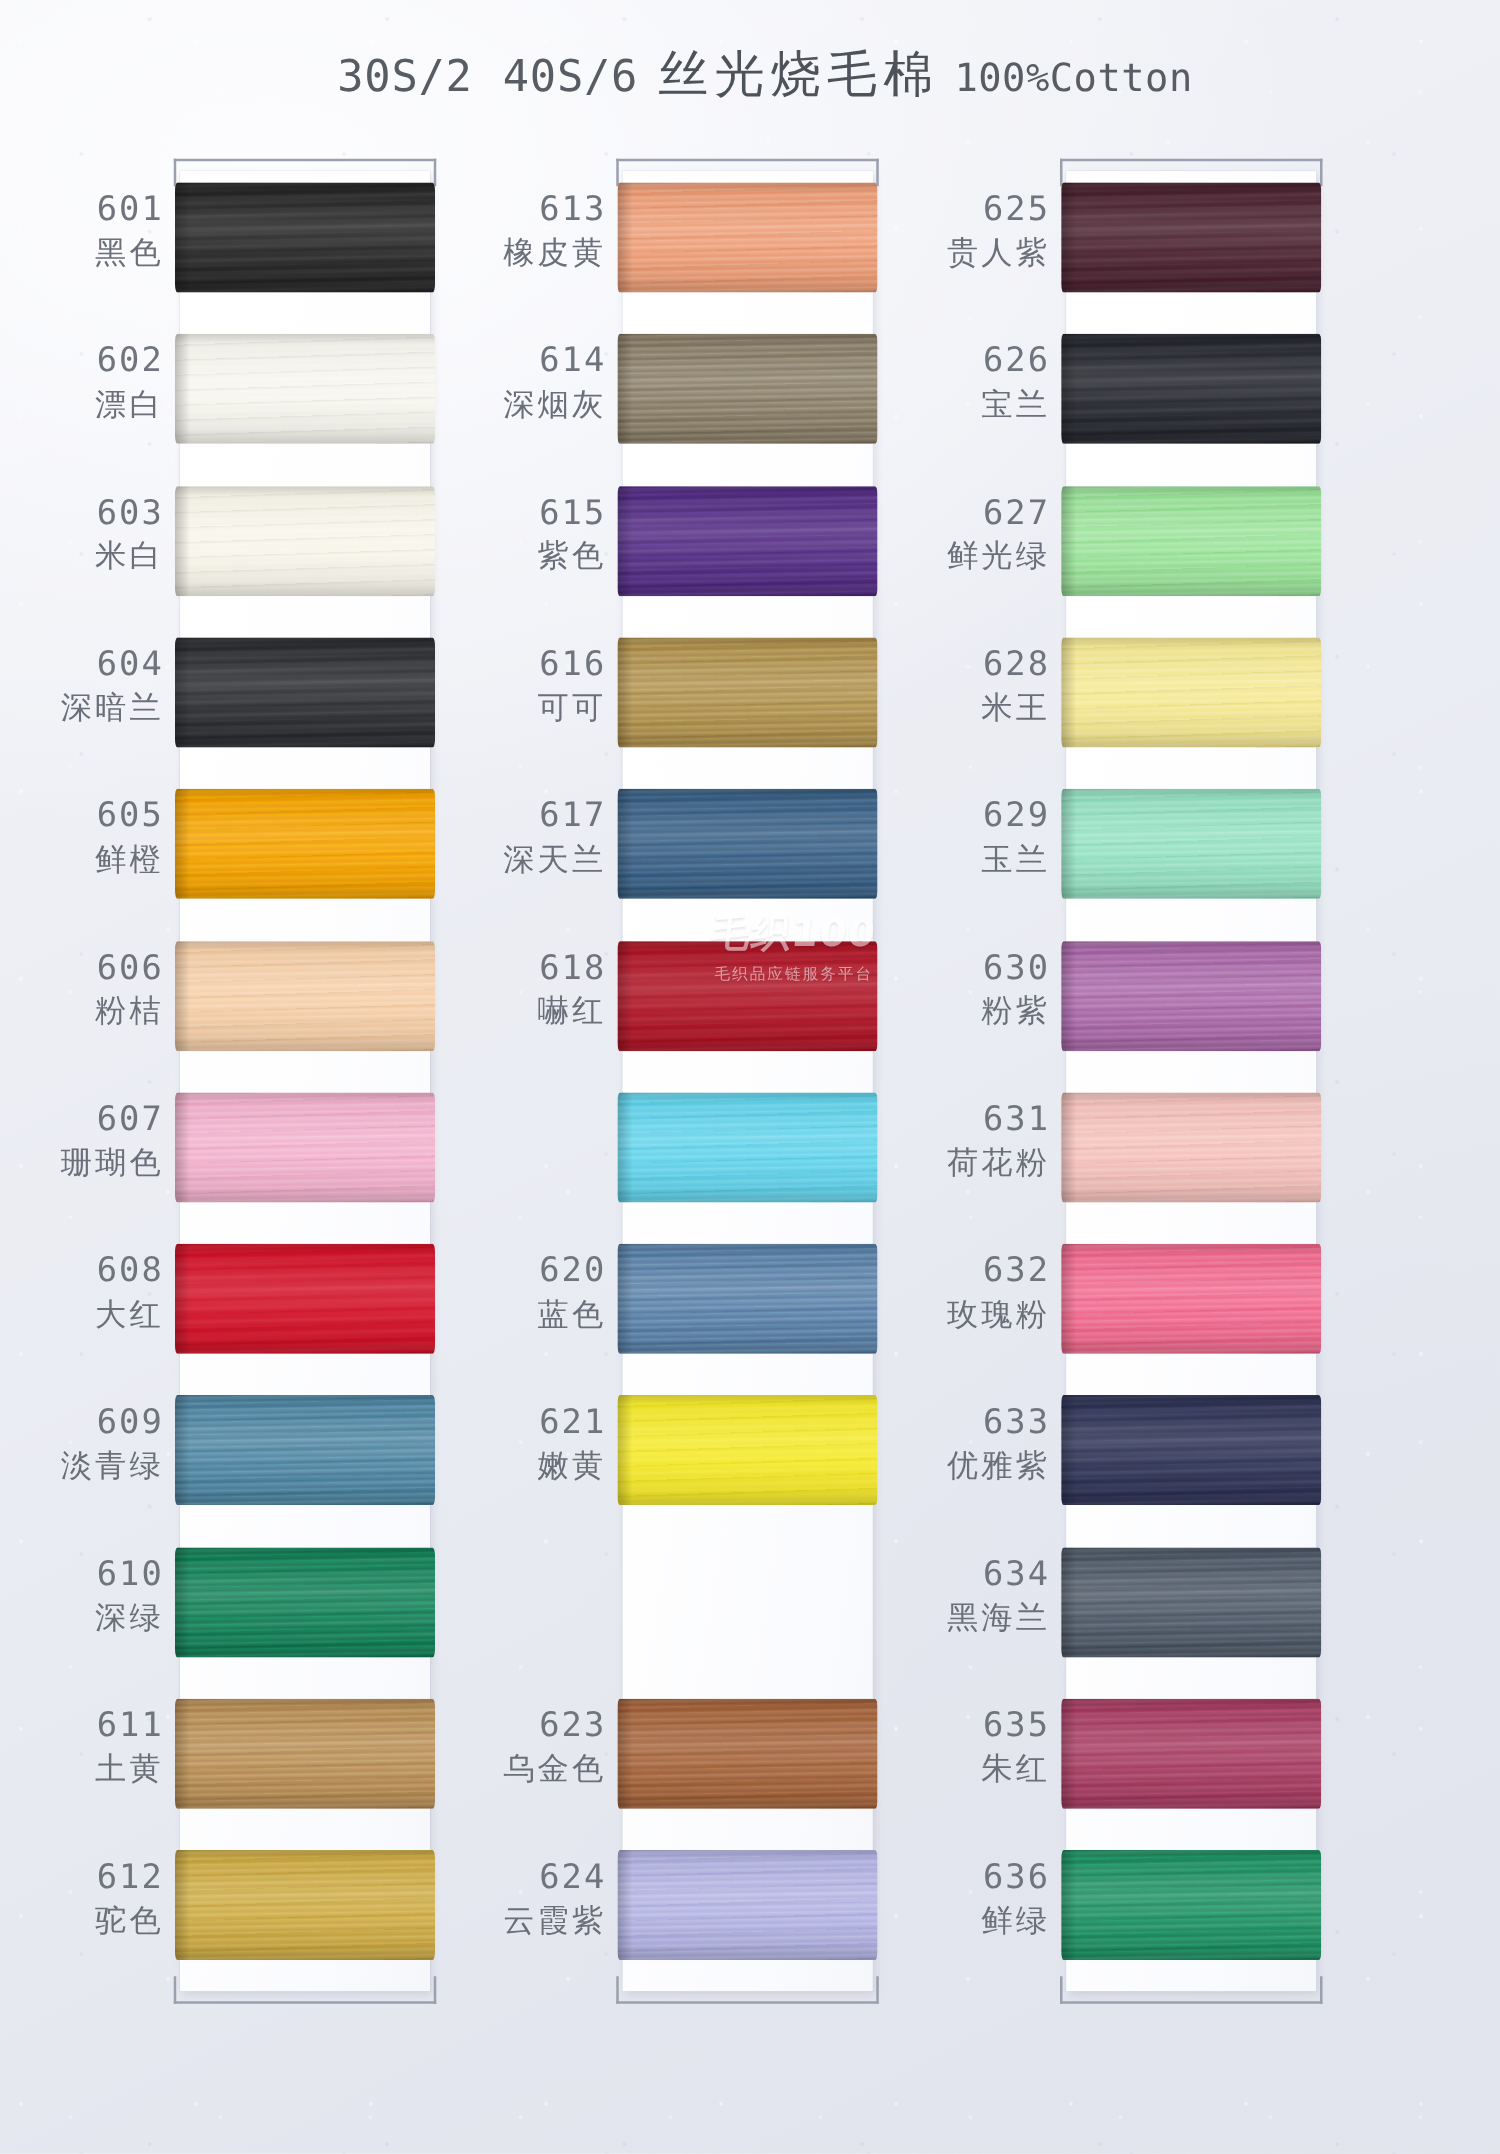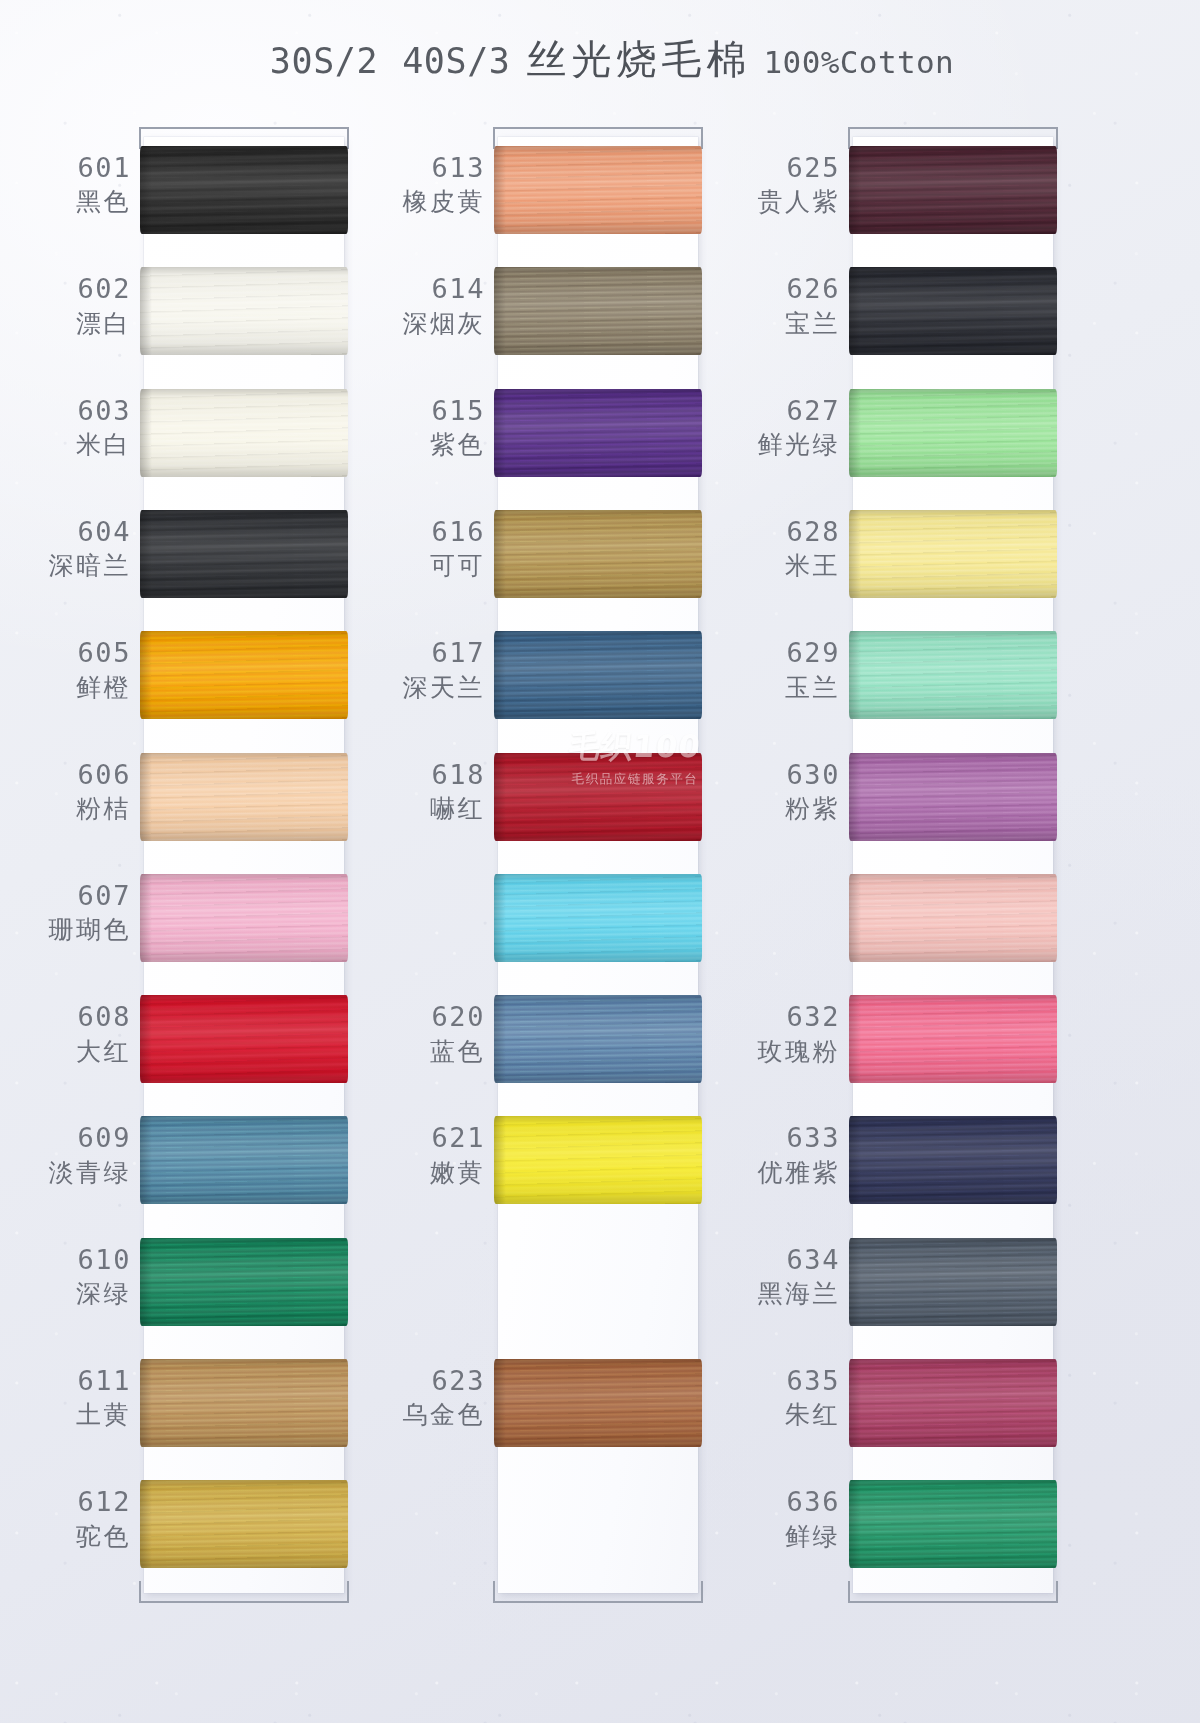--- a/index.html
+++ b/index.html
@@ -153,21 +153,21 @@
     font-family: "DejaVu Sans", sans-serif;
   }
 </style>
 </head>
 <body>
 
 <div id="header">
   <div id="title-row">
     <span class="t-lat">30S/2</span>
     <span style="width:24px"></span>
-    <span class="t-lat">40S/3</span>
+    <span class="t-lat">40S/6</span>
     <span class="t-cn">丝光烧毛棉</span>
     <span class="t-pct">100%Cotton</span>
   </div>
 </div>
 
 <div id="board">
     <div class="column col-0">
       <div class="card"></div>
       <div class="clip clip-top"></div>
       <div class="clip clip-bot"></div>
@@ -451,20 +451,33 @@
           <span class="name">乌金色</span>
         </div>
         <div class="swatch" title="623 乌金色">
           <div class="base" style="background: rgb(165, 100, 60);"></div>
           <div class="fibers"></div>
           <div class="fibers2"></div>
           <div class="shade"></div>
           <div class="edge"></div>
         </div>
       </div>
+      <div class="row" style="top: 1334.3px;">
+        <div class="label">
+          <span class="code">624</span>
+          <span class="name">云霞紫</span>
+        </div>
+        <div class="swatch" title="624 云霞紫">
+          <div class="base" style="background: rgb(179, 180, 227);"></div>
+          <div class="fibers"></div>
+          <div class="fibers2"></div>
+          <div class="shade"></div>
+          <div class="edge"></div>
+        </div>
+      </div>
     </div>
     <div class="column col-2">
       <div class="card"></div>
       <div class="clip clip-top"></div>
       <div class="clip clip-bot"></div>
       <div class="row" style="top: 0px;">
         <div class="label">
           <span class="code">625</span>
           <span class="name">贵人紫</span>
         </div>
@@ -535,20 +548,24 @@
         </div>
         <div class="swatch" title="630 粉紫">
           <div class="base" style="background: rgb(170, 106, 170);"></div>
           <div class="fibers"></div>
           <div class="fibers2"></div>
           <div class="shade"></div>
           <div class="edge"></div>
         </div>
       </div>
       <div class="row" style="top: 727.8px;">
+        <div class="label">
+          <span class="code">631</span>
+          <span class="name">荷花粉</span>
+        </div>
         <div class="swatch" title="631 荷花粉">
           <div class="base" style="background: rgb(245, 194, 189);"></div>
           <div class="fibers"></div>
           <div class="fibers2"></div>
           <div class="shade"></div>
           <div class="edge"></div>
         </div>
       </div>
       <div class="row" style="top: 849.1px;">
         <div class="label">

